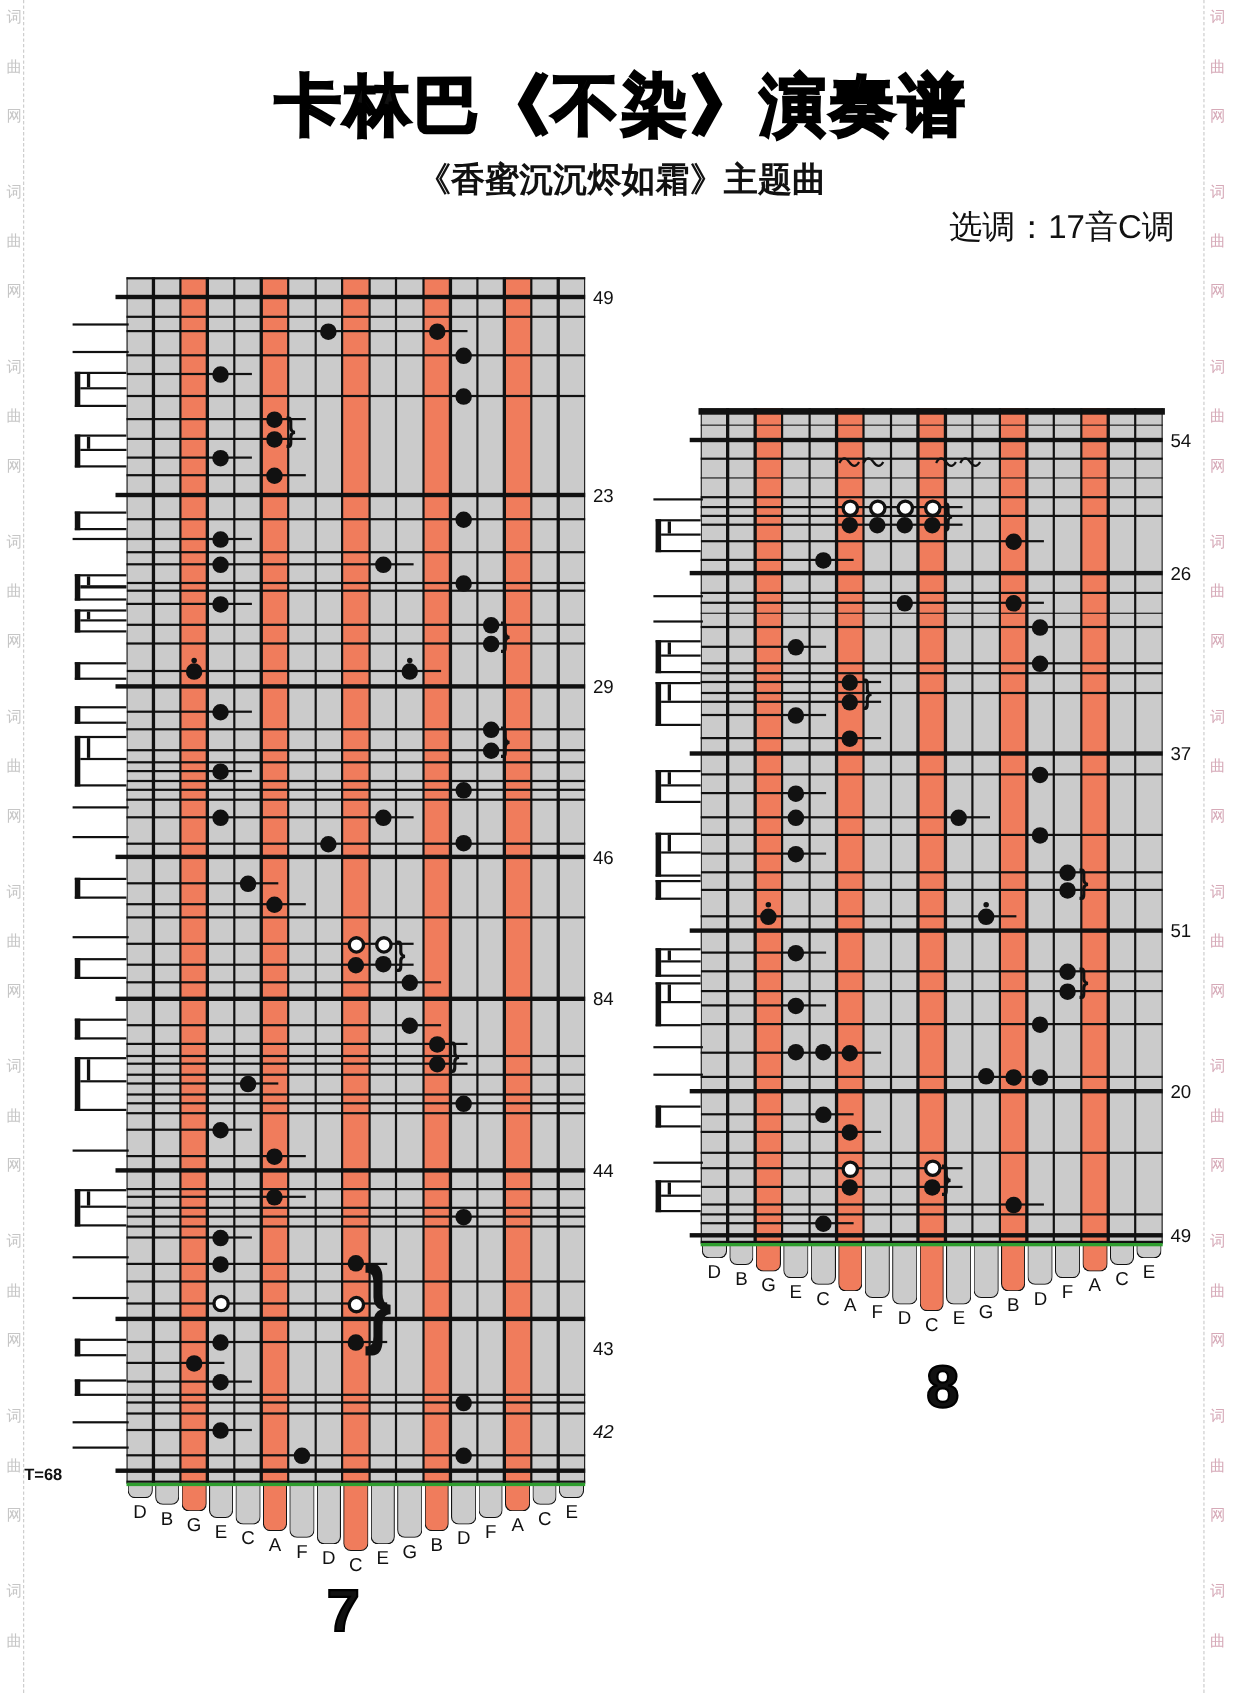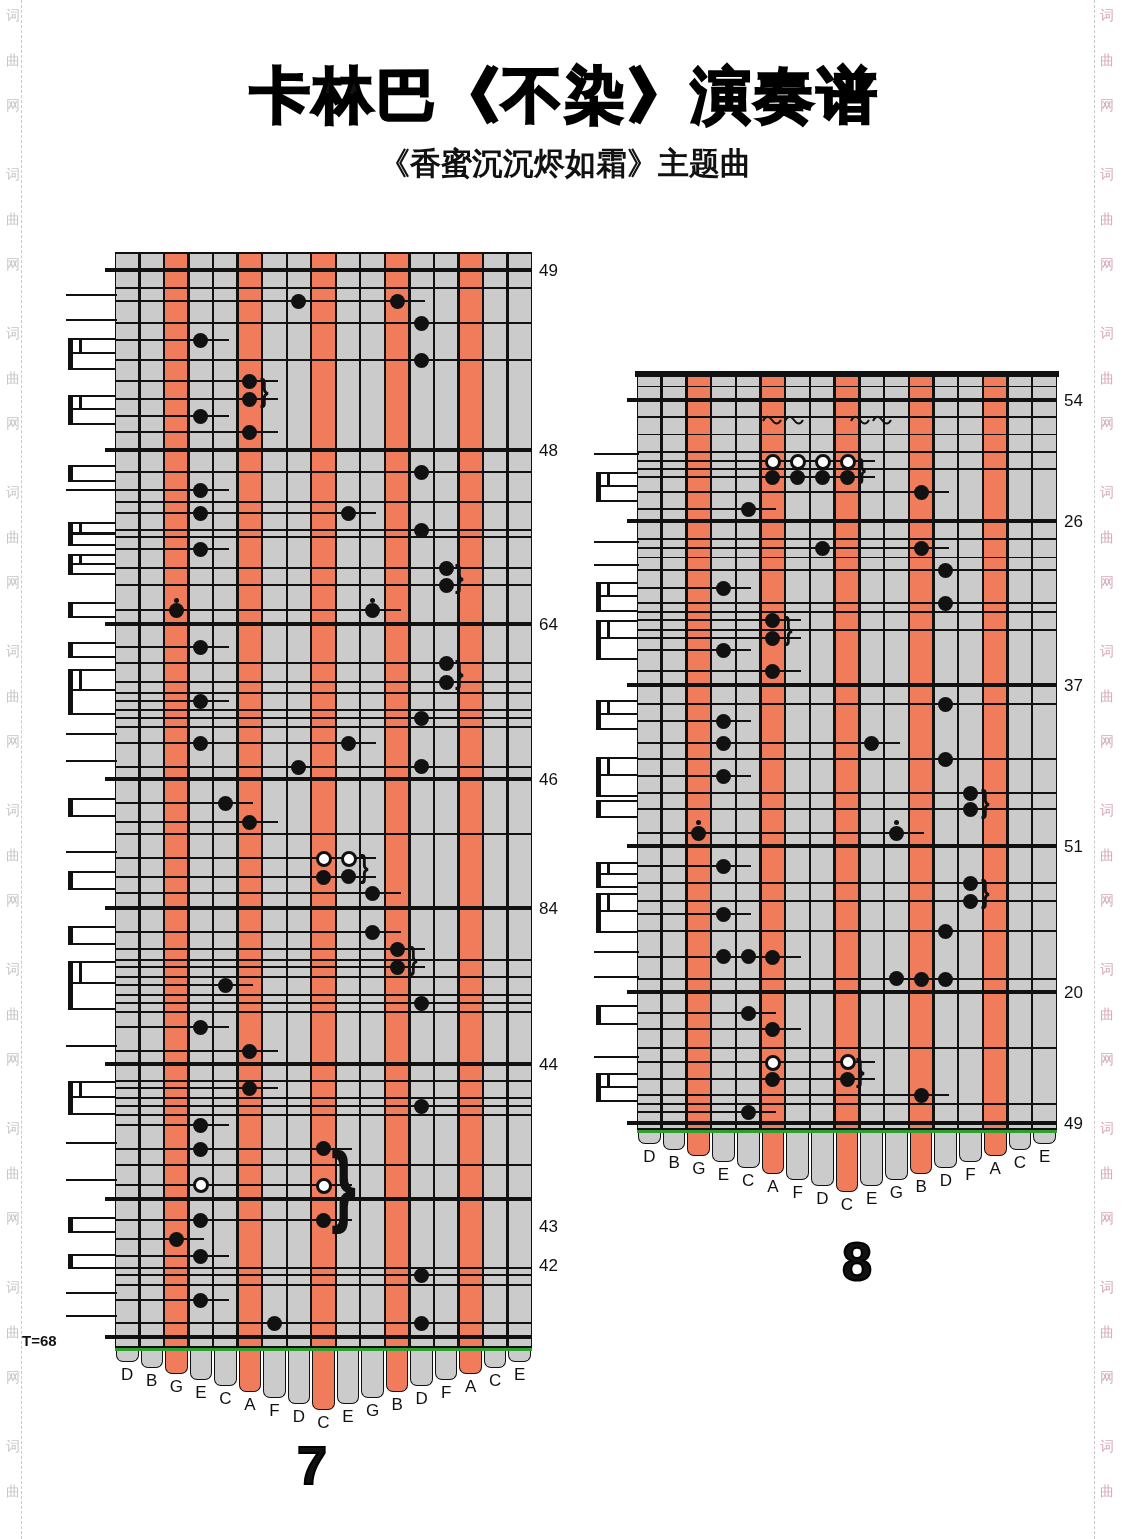--- a/index.html
+++ b/index.html
@@ -31,20 +31,21 @@
   .tlabel{position:absolute;font-size:17px;width:30px;text-align:center;}
   .secnum{position:absolute;font-size:54px;font-weight:bold;-webkit-text-stroke:2px #000;}
   svg{position:absolute;overflow:visible;}
 </style>
 </head>
 <body>
 
 <div id="page">
   <div id="subtitle" class="abs">《香蜜沉沉烬如霜》主题曲</div>
   <div id="title" class="abs">卡林巴《不染》演奏谱</div>
+  <div id="keyline" class="abs">选调：17音C调</div>
   <div id="tempo" class="abs">T=68</div>
   <div id="score"></div>
 <div class="wm-line" style="left: 21px;"></div>
     <div class="wm-char" style="left: 6px; top: 8px; color: rgb(198, 198, 198);">词</div>
     <div class="wm-char" style="left: 6px; top: 53px; color: rgb(198, 198, 198);">曲</div>
     <div class="wm-char" style="left: 6px; top: 98px; color: rgb(198, 198, 198);">网</div>
     <div class="wm-char" style="left: 6px; top: 167px; color: rgb(198, 198, 198);">词</div>
     <div class="wm-char" style="left: 6px; top: 212px; color: rgb(198, 198, 198);">曲</div>
     <div class="wm-char" style="left: 6px; top: 257px; color: rgb(198, 198, 198);">网</div>
     <div class="wm-char" style="left: 6px; top: 326px; color: rgb(198, 198, 198);">词</div>
@@ -235,33 +236,33 @@
       <div class="note" style="left: 53.8235px; top: 979.5px; z-index: 6;"></div>
       <div class="note" style="left: 78.3529px; top: 996.5px; z-index: 6;"></div>
       <div class="note" style="left: 299.118px; top: 1015.5px; z-index: 6;"></div>
       <div class="note" style="left: 78.3529px; top: 1040.5px; z-index: 6;"></div>
       <div class="note" style="left: 151.941px; top: 1063.5px; z-index: 6;"></div>
       <div class="note" style="left: 299.118px; top: 1063.5px; z-index: 6;"></div>
     </div>
     <div class="hline" style="left: 105px; width: 427px; top: 268px; height: 3.5px; z-index: 4;"></div>
     <div class="mlabel" style="left: 539px; top: 261px;">49</div>
     <div class="hline" style="left: 105px; width: 427px; top: 448px; height: 3.5px; z-index: 4;"></div>
-    <div class="mlabel" style="left: 539px; top: 441px;">48</div>
+    <div class="mlabel" style="left: 539px; top: 441px;">23</div>
     <div class="hline" style="left: 105px; width: 427px; top: 622px; height: 3.5px; z-index: 4;"></div>
-    <div class="mlabel" style="left: 539px; top: 615px;">64</div>
+    <div class="mlabel" style="left: 539px; top: 615px;">29</div>
     <div class="hline" style="left: 105px; width: 427px; top: 777px; height: 3.5px; z-index: 4;"></div>
     <div class="mlabel" style="left: 539px; top: 770px;">46</div>
     <div class="hline" style="left: 105px; width: 427px; top: 906px; height: 3.5px; z-index: 4;"></div>
     <div class="mlabel" style="left: 539px; top: 899px;">84</div>
     <div class="hline" style="left: 105px; width: 427px; top: 1062px; height: 3.5px; z-index: 4;"></div>
     <div class="mlabel" style="left: 539px; top: 1055px;">44</div>
     <div class="hline" style="left: 105px; width: 427px; top: 1197px; height: 3.5px; z-index: 4;"></div>
     <div class="mlabel" style="left: 539px; top: 1217px;">43</div>
     <div class="hline" style="left: 105px; width: 427px; top: 1335px; height: 3.5px; z-index: 4;"></div>
-    <div class="mlabel" style="left: 539px; top: 1256px;">42</div>
+    <div class="mlabel" style="left: 539px; top: 1292px; font-style: italic;">42</div>
     <div class="hline" style="left: 115px; width: 417px; top: 252px; height: 2px; z-index: 4;"></div>
     <div class="hline" style="left: 115px; width: 417px; top: 1346px; height: 2px; z-index: 4;"></div>
     <div class="beamline" style="left: 66px; width: 51px; top: 294px; z-index: 2;"></div>
     <div class="beamline" style="left: 66px; width: 51px; top: 319px; z-index: 2;"></div>
     <div class="beam" style="left: 68px; width: 47px; top: 338px; height: 32px; z-index: 2;">
       <div class="mid"></div>
       <div class="tick"></div>
     </div>
     <div class="beam" style="left: 68px; width: 47px; top: 395px; height: 30px; z-index: 2;">
       <div class="mid"></div>

